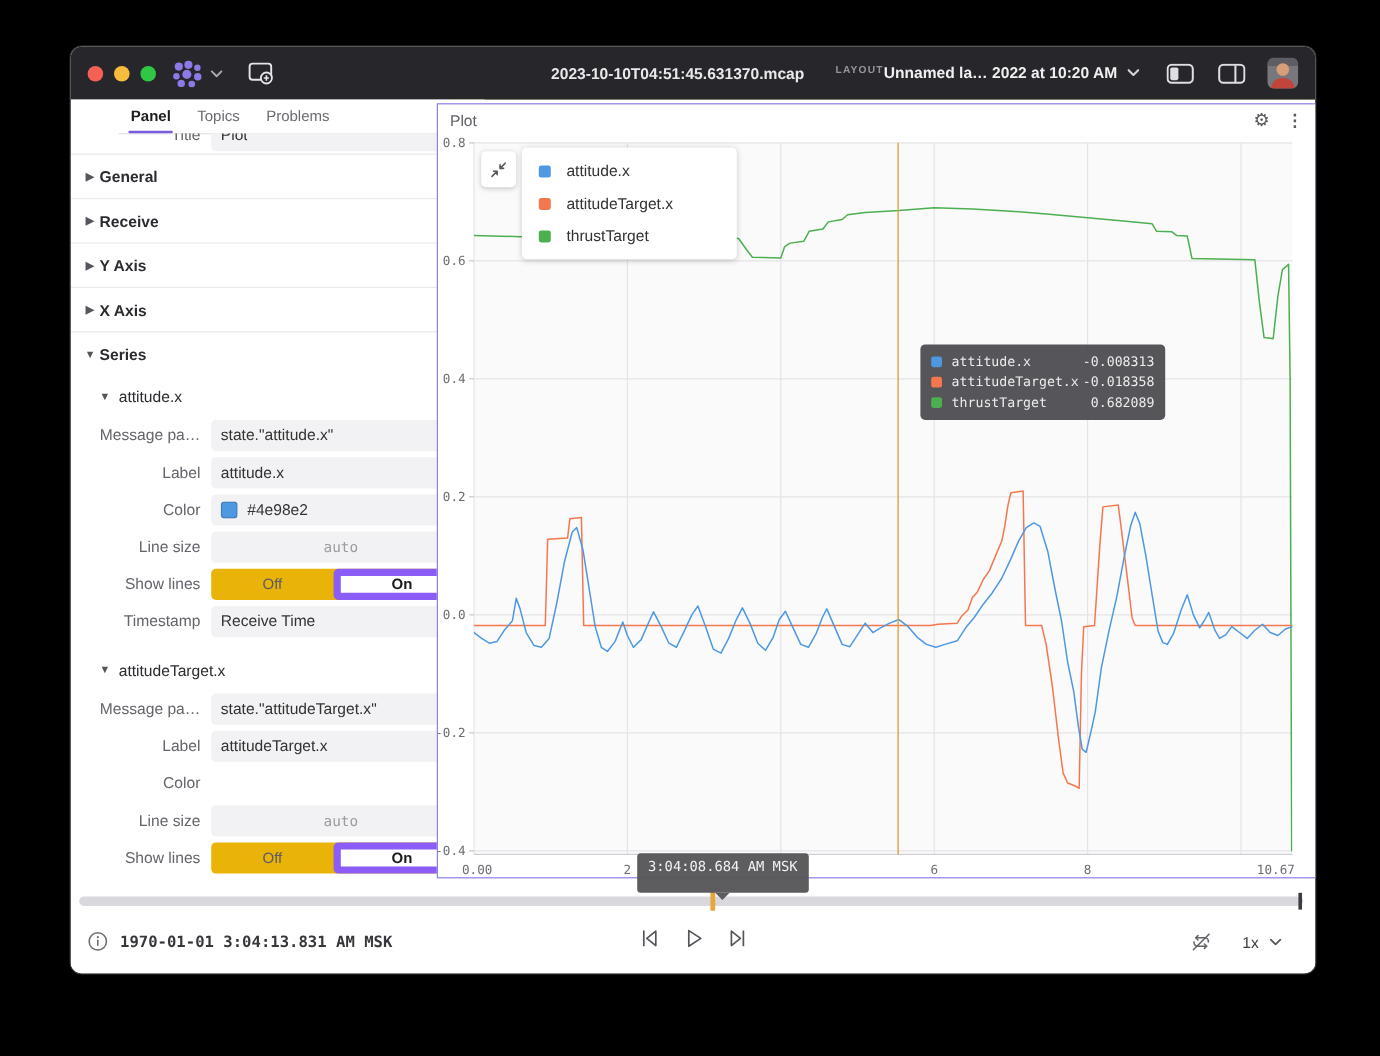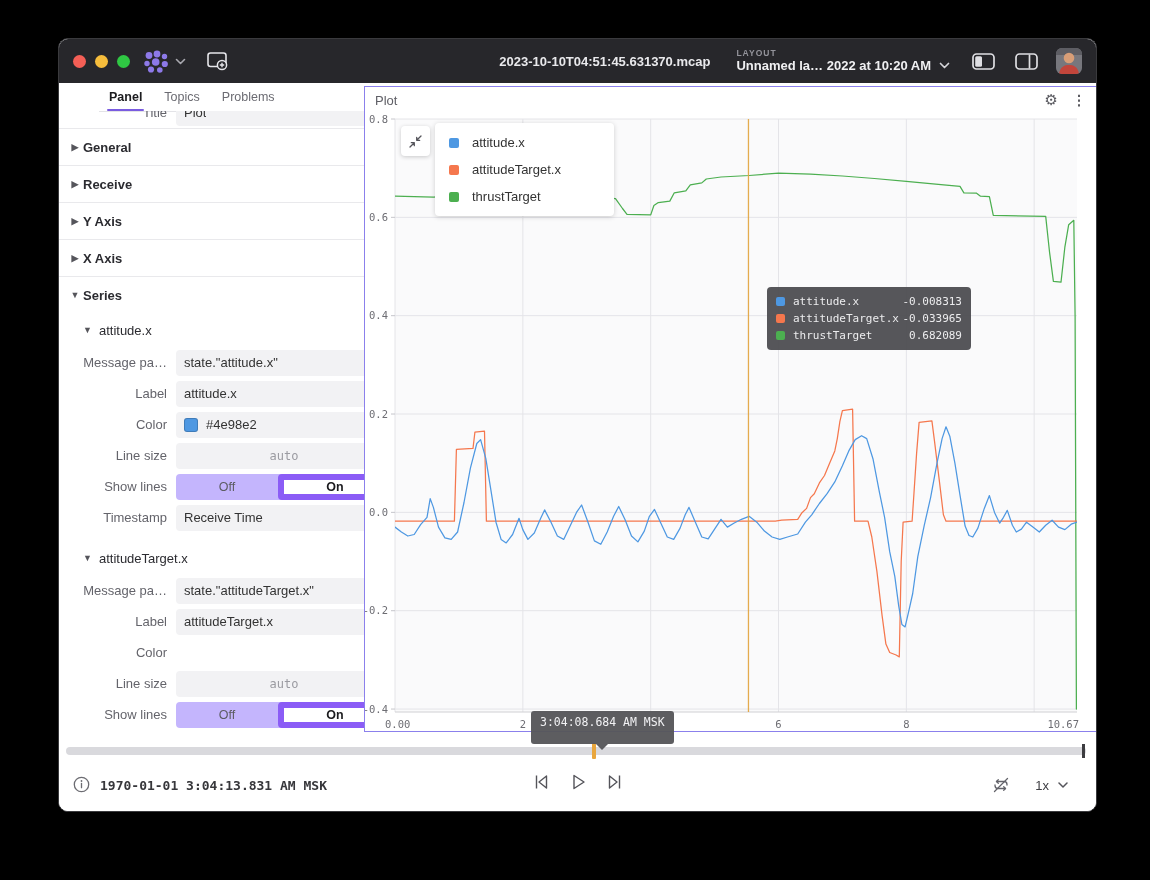--- a/index.html
+++ b/index.html
@@ -5,21 +5,21 @@
   html,body{margin:0;padding:0;background:#000;width:1150px;height:880px;overflow:hidden;
     font-family:"Liberation Sans",sans-serif;-webkit-font-smoothing:antialiased;}
   .window{position:absolute;left:58px;top:38px;width:1039px;height:774px;background:#fff;
     border-radius:10px;box-shadow:0 18px 60px rgba(0,0,0,.8);overflow:hidden;border:1px solid #3a3a3d;box-sizing:border-box;}
   
   .titlebar{position:absolute;left:0;top:0;right:0;height:44px;background:#27272b;display:flex;align-items:center;padding:0 14px;box-sizing:border-box;}
   .light{width:13px;height:13px;border-radius:50%;margin-right:9px;flex:none;}
   .l-red{background:#f45f56;}.l-yellow{background:#f6bd3c;}.l-green{background:#2fc743;margin-right:0;}
   .tb-ico{flex:none;display:flex;align-items:center;}
   .tb-file{color:#e9e9ec;font-size:13px;font-weight:700;white-space:nowrap;}
-  .layout-block{margin-left:26px;display:flex;flex-direction:column;justify-content:flex-start;line-height:1.1;}
+  .layout-block{margin-left:26px;display:flex;flex-direction:row;justify-content:flex-start;line-height:1.1;}
   .layout-cap{font-size:8.5px;letter-spacing:1px;color:#94949b;font-weight:700;}
   .layout-name{color:#f0f0f2;font-size:13px;font-weight:700;display:flex;align-items:center;gap:8px;white-space:nowrap;}
   .pane-btn{margin-left:22px;}
   .avatar{margin-left:18px;width:26px;height:26px;border-radius:6px;overflow:hidden;flex:none;}
   
   .main{position:absolute;top:44px;left:0;right:0;height:651px;}
   .sidebar{position:absolute;left:0;top:0;width:305px;height:651px;background:#fff;padding-left:40px;}
   .tabbar{height:28px;border-bottom:1px solid #e3e3e7;display:flex;align-items:center;padding:0 10px;position:relative;}
   .tab{font-size:12.5px;color:#6b6b72;font-weight:500;margin-right:22px;position:relative;height:100%;display:flex;align-items:center;}
   .tab.active{color:#1c1c1f;font-weight:700;}
@@ -35,21 +35,21 @@
   .ghead .car{font-size:9px;color:#55555b;margin-right:7px;}
   .ghead .nm{flex:1;}
   .xbtn{color:#55555b;font-size:17px;line-height:1;}
   .srow{display:flex;align-items:center;height:31px;padding-right:12px;}
   .srow .lbl{width:117px;text-align:right;padding-right:9px;color:#64646b;font-size:13px;white-space:nowrap;flex:none;box-sizing:border-box;}
   .field{flex:1;height:26px;background:#f2f2f4;border-radius:4px;display:flex;align-items:center;padding:0 8px;font-size:13px;color:#333;min-width:0;}
   .field .ftxt{white-space:nowrap;overflow:hidden;}
   .field.center{justify-content:center;}
   .auto-ph{color:#9b9ba1;font-family:"DejaVu Sans Mono",monospace;font-size:12px;}
   .swatch{width:14px;height:14px;border-radius:3px;border:1px solid rgba(0,0,0,.18);margin-right:8px;flex:none;box-sizing:border-box;}
-  .seg{flex:1;height:26px;background:#c4b5fd;border-radius:4px;display:flex;}
+  .seg{flex:1;height:26px;background:#eab308;border-radius:4px;display:flex;}
   .seg .opt{flex:1;display:flex;align-items:center;justify-content:center;font-size:12.5px;color:#5c5c62;}
   .seg .opt.on{background:#fff;border:6px solid #8b5cf6;border-radius:4px;font-weight:700;color:#1b1b1e;box-sizing:border-box;}
   .sel-caret{margin-left:auto;color:#55555b;font-size:10px;}
   .sb-thumb{position:absolute;right:2px;top:58px;width:4px;height:200px;background:#c9c9ce;border-radius:2px;}
   
   .plot-panel{position:absolute;left:305px;top:3px;width:731px;height:644px;border:1px solid #8b80ec;background:#fff;}
   .plot-head{position:absolute;left:0;top:0;right:0;height:26px;display:flex;align-items:center;padding:0 10px;}
   .plot-title{font-size:13px;color:#5f5f66;}
   .ph-sp{flex:1;}
   .gear{color:#5a5a60;font-size:15px;font-family:"DejaVu Sans",sans-serif;margin-right:14px;}
@@ -373,21 +373,21 @@
 
       <div class="val-tip">
         <div class="vt-row">
           <span class="vt-sw" style="background: rgb(78, 152, 226);"></span>
           <span class="vt-name">attitude.x</span>
           <span class="vt-val">-0.008313</span>
         </div>
         <div class="vt-row">
           <span class="vt-sw" style="background: rgb(245, 119, 77);"></span>
           <span class="vt-name">attitudeTarget.x</span>
-          <span class="vt-val">-0.033965</span>
+          <span class="vt-val">-0.018358</span>
         </div>
         <div class="vt-row">
           <span class="vt-sw" style="background: rgb(76, 175, 80);"></span>
           <span class="vt-name">thrustTarget</span>
           <span class="vt-val">0.682089</span>
         </div>
       </div>
 
       <div class="time-tip">
         <span>3:04:08.684 AM MSK</span>

